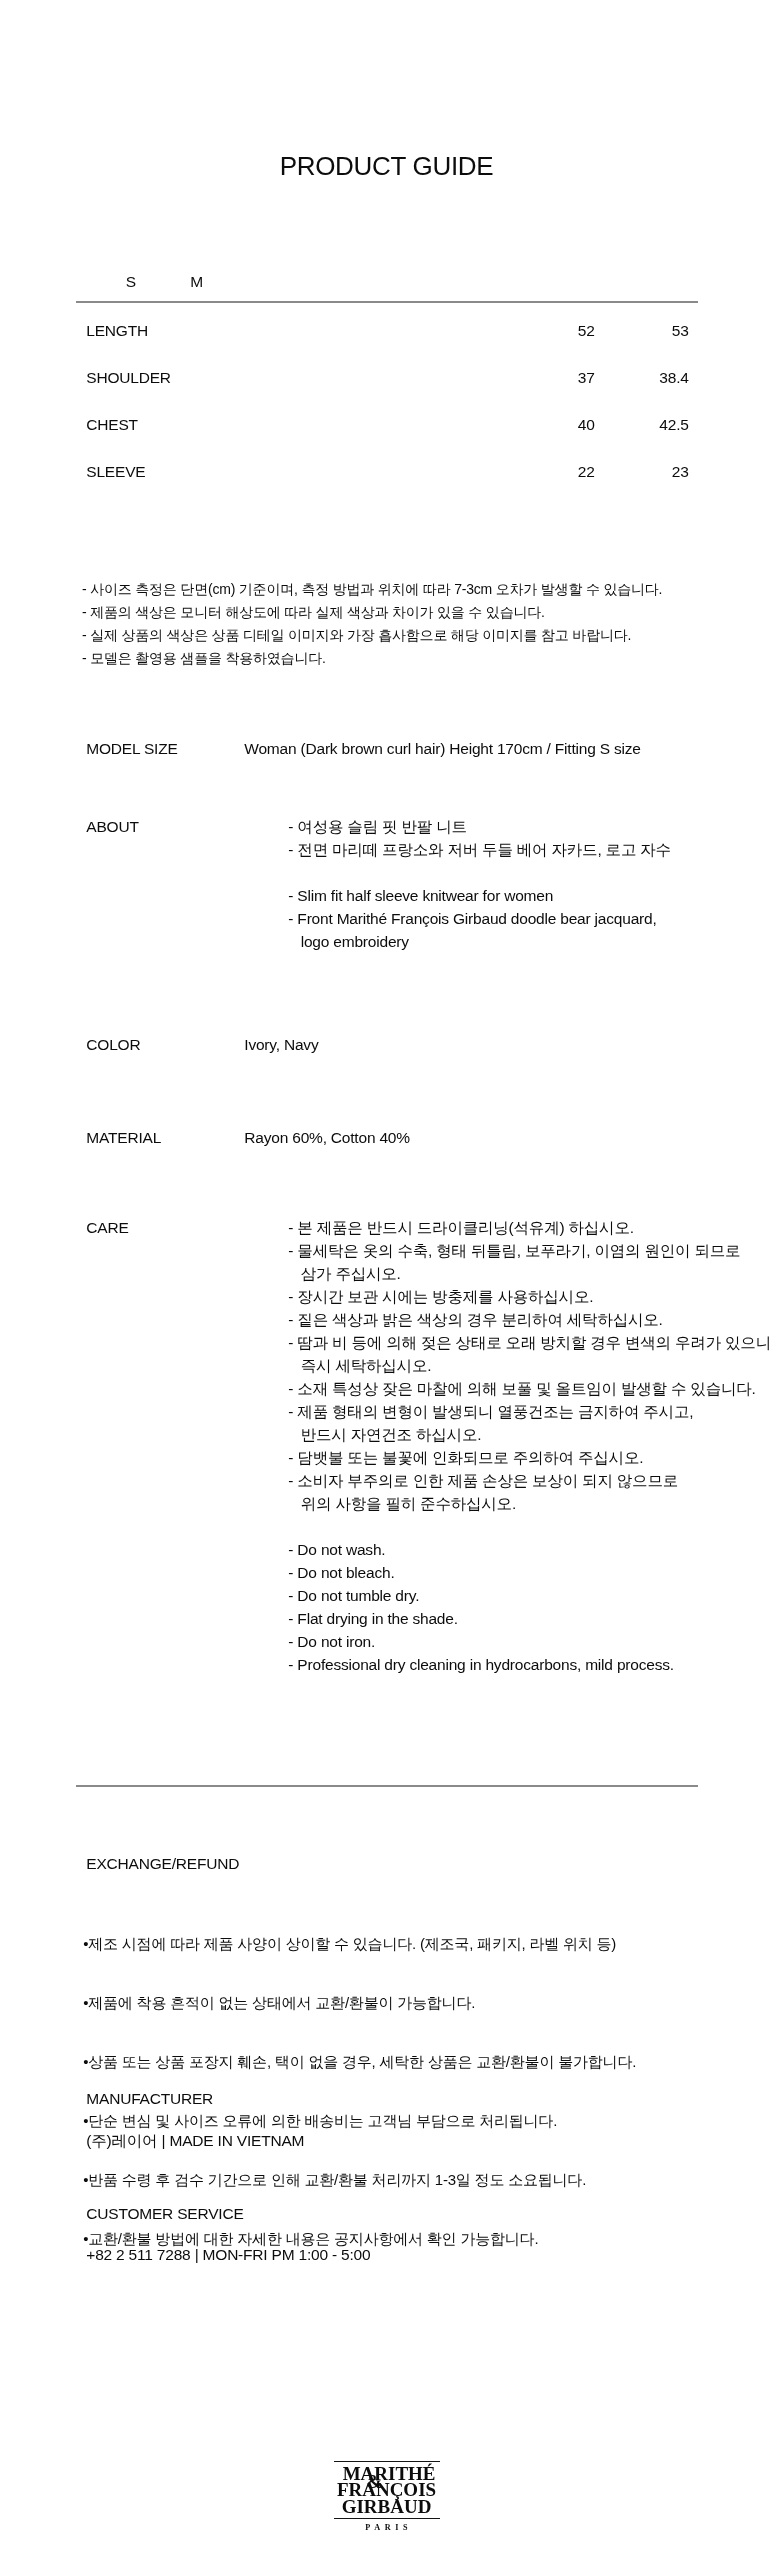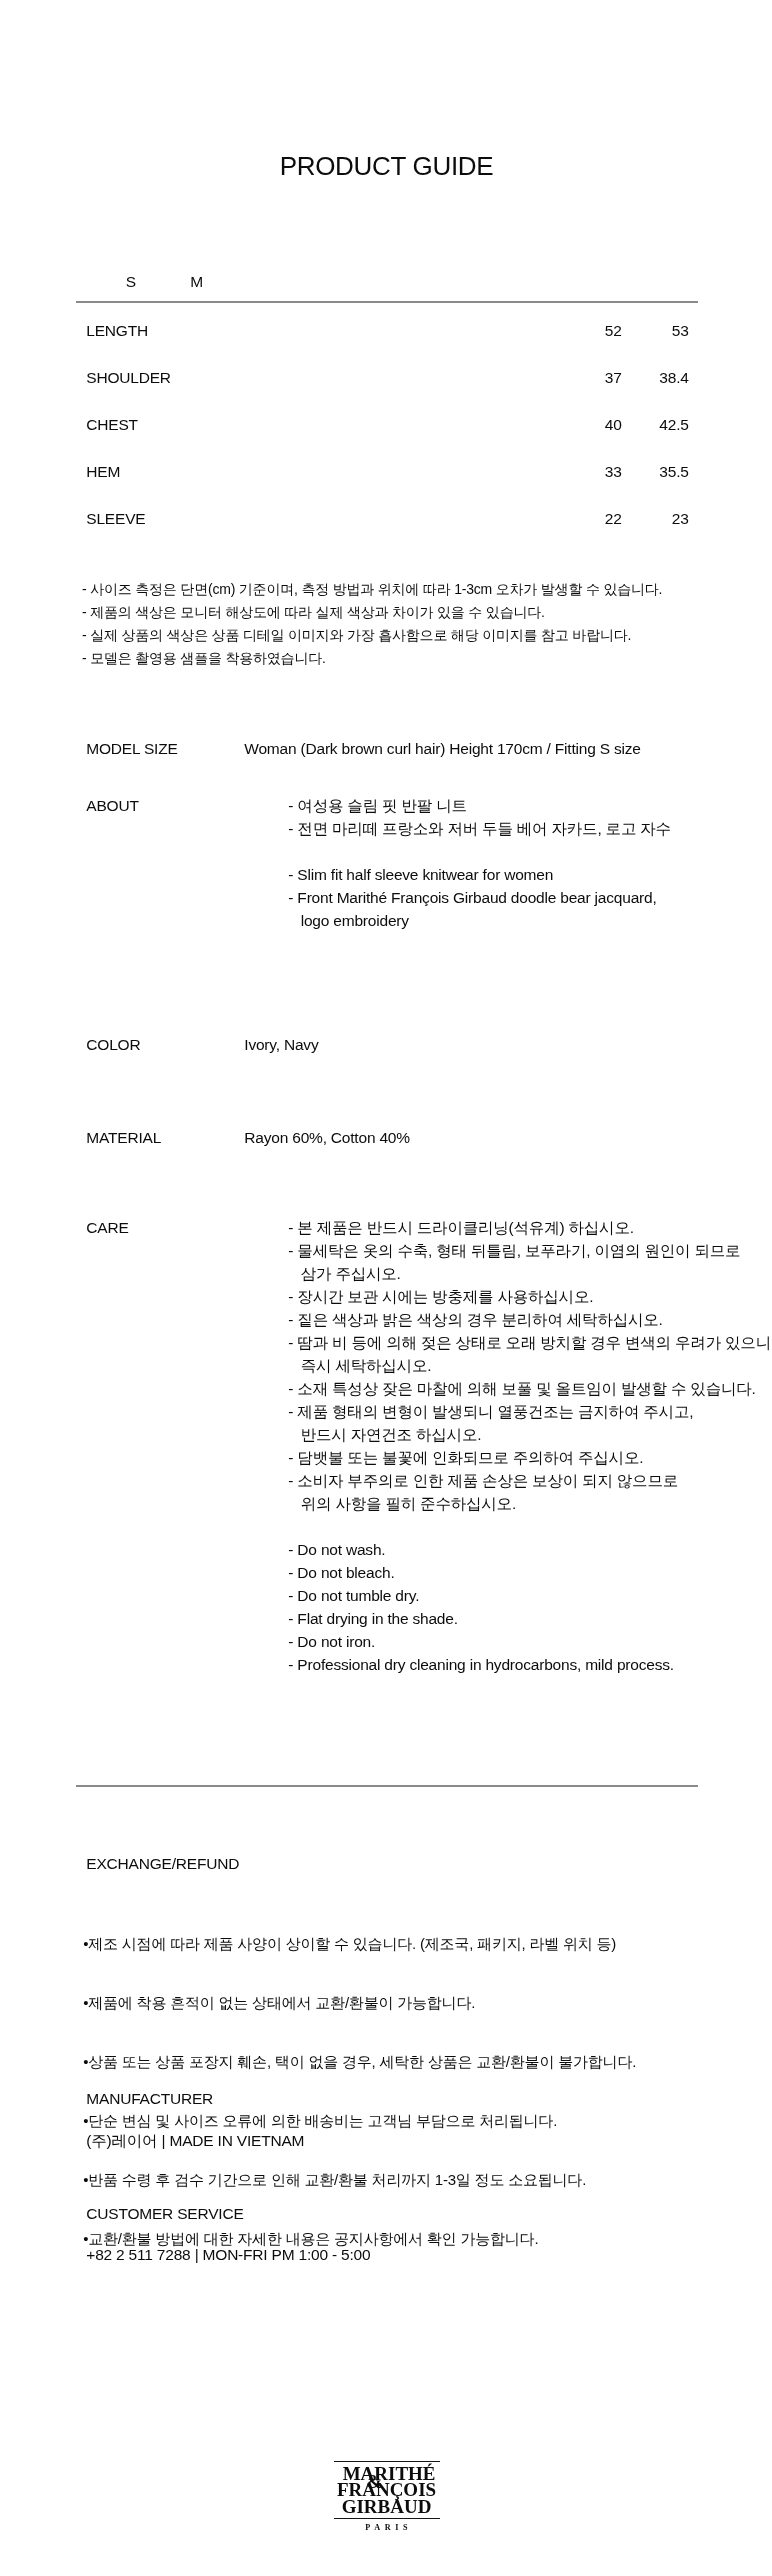--- a/index.html
+++ b/index.html
@@ -25,21 +25,21 @@
     position: absolute; left: 76px; width: 622px; height: 1.5px;
     background: #8a8a8a;
   }
 
   
   .trow { display: flex; align-items: center; font-size: 15.5px; }
   .trow .lbl { flex: 1; padding-left: 9.3px; }
   .trow .cs  { width: 59px; text-align: right; }
   .trow .cm  { width: 67px; text-align: right; padding-right: 9.3px; }
   .thead { height: 23px; }
-  .tbody .trow { height: 47px; }
+  .tbody .trow { height: 47px; gap: 27px; }
 
   .note { font-size: 14px; line-height: 23px; white-space: nowrap; }
 
   .kv { display: flex; font-size: 15.5px; line-height: 23px; gap: 24px; }
   .kv .k { width: 134px; flex: none; padding-left: 9.3px; }
   .kv .v { flex: 1; white-space: nowrap; }
 
   .lines .ln { font-size: 15.5px; line-height: 23px; white-space: nowrap; margin-left: 44px; }
   .lines .ln.cont { padding-left: 12.4px; }
   .lines .spacer { height: 23px; }
@@ -94,44 +94,39 @@
       <div class="lbl">SHOULDER</div>
       <div class="cs">37</div>
       <div class="cm">38.4</div>
     </div>
     <div class="trow">
       <div class="lbl">CHEST</div>
       <div class="cs">40</div>
       <div class="cm">42.5</div>
     </div>
     <div class="trow">
-      <div class="lbl">HEM</div>
-      <div class="cs">33</div>
-      <div class="cm">35.5</div>
-    </div>
-    <div class="trow">
       <div class="lbl">SLEEVE</div>
       <div class="cs">22</div>
       <div class="cm">23</div>
     </div>
   </div>
 
   <div class="abs" style="top:578px; left:82px;">
-    <div class="note">- 사이즈 측정은 단면(cm) 기준이며, 측정 방법과 위치에 따라 1-3cm 오차가 발생할 수 있습니다.</div>
+    <div class="note">- 사이즈 측정은 단면(cm) 기준이며, 측정 방법과 위치에 따라 7-3cm 오차가 발생할 수 있습니다.</div>
     <div class="note">- 제품의 색상은 모니터 해상도에 따라 실제 색상과 차이가 있을 수 있습니다.</div>
     <div class="note">- 실제 상품의 색상은 상품 디테일 이미지와 가장 흡사함으로 해당 이미지를 참고 바랍니다.</div>
     <div class="note">- 모델은 촬영용 샘플을 착용하였습니다.</div>
   </div>
 
   <div class="sec kv" style="top:737px;">
     <div class="k">MODEL SIZE</div>
     <div class="v">Woman (Dark brown curl hair) Height 170cm / Fitting S size</div>
   </div>
 
-  <div class="sec kv" style="top:794px;">
+  <div class="sec kv" style="top:815px;">
     <div class="k">ABOUT</div>
     <div class="v lines">
       <div class="ln">- 여성용 슬림 핏 반팔 니트</div>
       <div class="ln">- 전면 마리떼 프랑소와 저버 두들 베어 자카드, 로고 자수</div>
       <div class="spacer"></div>
       <div class="ln">- Slim fit half sleeve knitwear for women</div>
       <div class="ln">- Front Marithé François Girbaud doodle bear jacquard,</div>
       <div class="ln cont">logo embroidery</div>
     </div>
   </div>

